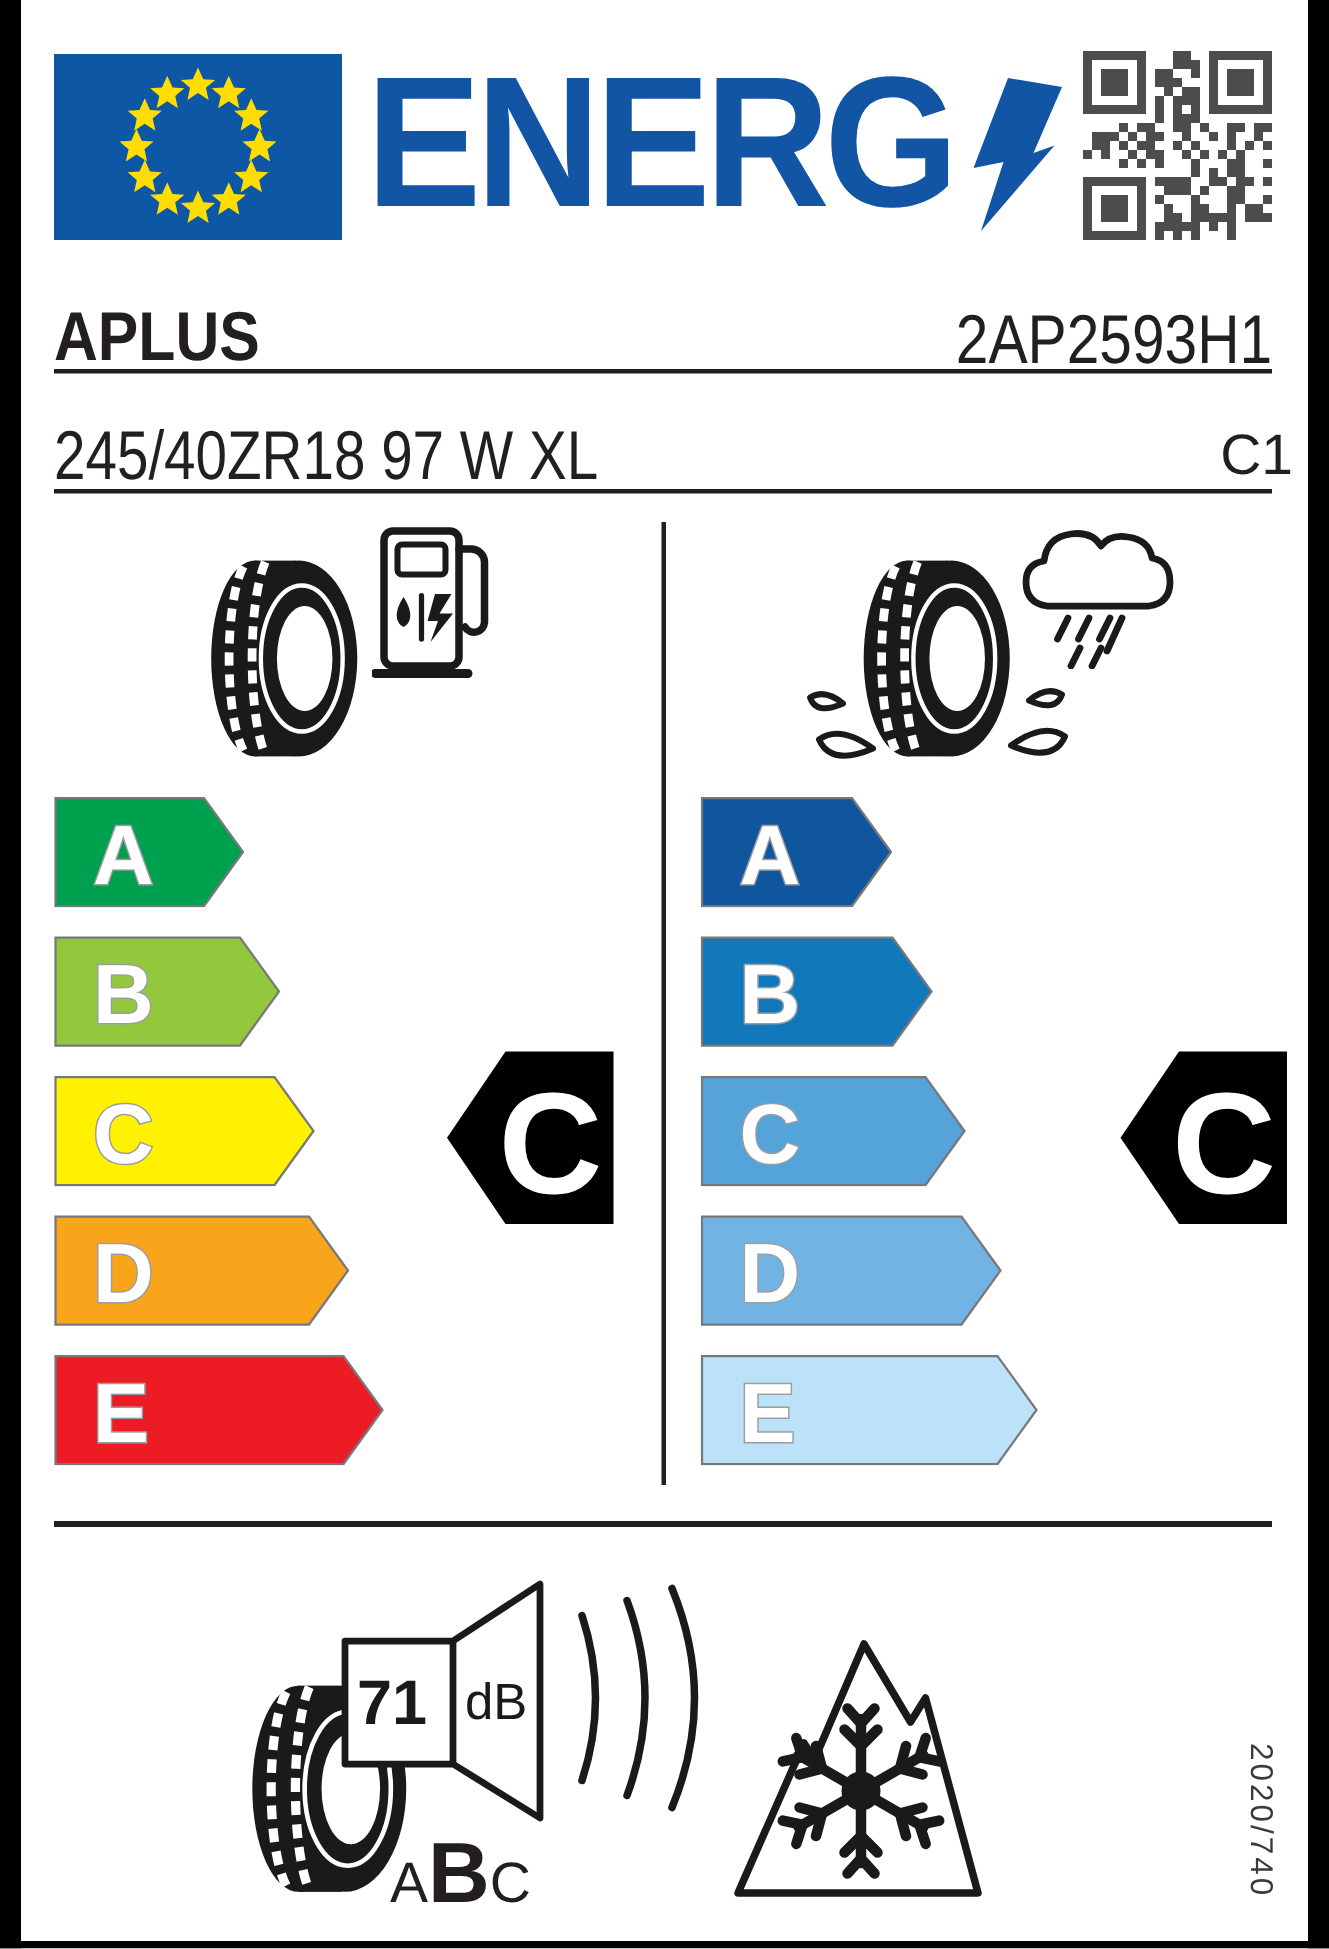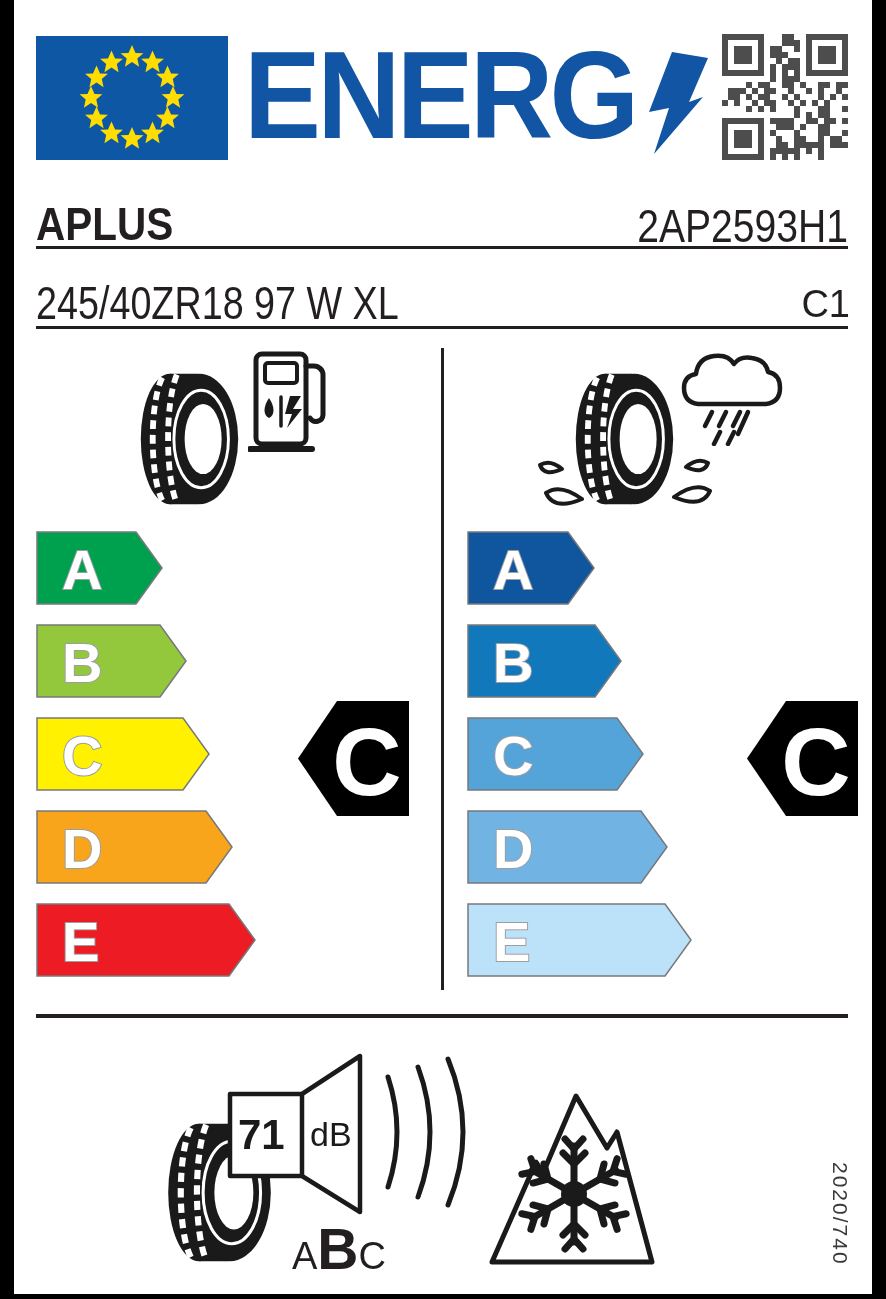--- a/index.html
+++ b/index.html
@@ -5,29 +5,29 @@
   html,body{margin:0;padding:0;background:#fff;}
   body{width:886px;height:1299px;position:relative;font-family:"Liberation Sans",sans-serif;color:#231F20;overflow:hidden;}
   .abs{position:absolute;}
   
   .bar{position:absolute;background:#000;}
   
   .energ{left:244px;top:30px;font-size:124px;font-weight:700;color:#1155A4;letter-spacing:-4px;transform:scaleX(0.93);transform-origin:left top;line-height:1.05;}
   .brand{left:36px;top:197px;font-size:46px;font-weight:700;transform:scaleX(0.88);transform-origin:left top;letter-spacing:0px;}
   .labelid{right:38px;top:199px;font-size:46px;font-weight:400;transform:scaleX(0.85);transform-origin:right top;}
   .tiresize{left:36px;top:276px;font-size:46px;font-weight:400;transform:scaleX(0.82);transform-origin:left top;}
-  .tireclass{right:36px;top:283px;font-size:38px;font-weight:400;}
+  .tireclass{right:24px;top:283px;font-size:38px;font-weight:400;}
   .hline{position:absolute;background:#231F20;height:3px;left:36px;width:812px;}
   .vdivider{position:absolute;background:#231F20;left:441px;top:348px;width:3px;height:642px;}
   
   .scale{position:absolute;top:531px;display:flex;flex-direction:column;gap:19px;}
   .scale svg{display:block;}
   .pointer{position:absolute;top:700px;}
   
-  .abc{left:292px;top:1216px;font-weight:400;}
+  .abc{left:260px;top:1216px;font-weight:400;}
   .abc .s{font-size:38px;}
   .abc .b{font-size:57px;font-weight:700;}
   .regtext{position:absolute;left:790px;top:1200px;width:100px;font-size:21px;color:#3A3A3A;letter-spacing:2px;transform:rotate(90deg);transform-origin:center;white-space:nowrap;}
 </style>
 </head>
 <body>
 
 <div class="bar" style="left:0;top:0;width:14px;height:1299px;"></div>
 <div class="bar" style="left:872px;top:0;width:14px;height:1299px;"></div>
 <div class="bar" style="left:0;top:1294px;width:886px;height:5px;"></div>

